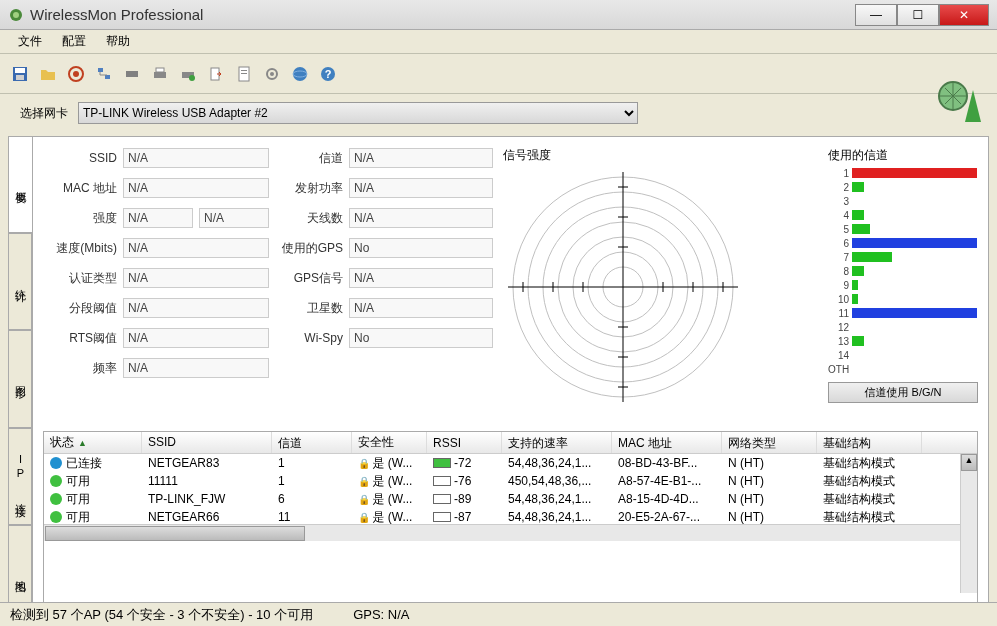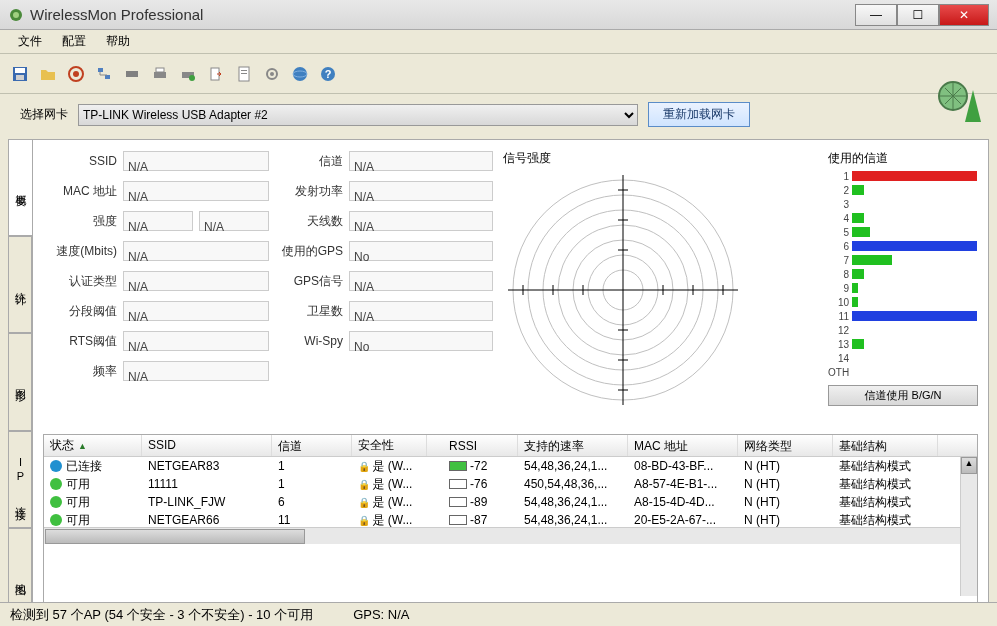--- a/index.html
+++ b/index.html
@@ -34,21 +34,21 @@
 .vtab { flex: 1; border: 1px solid #aaa; background: #ece9d8; font-size: 11px; writing-mode: vertical-rl; text-orientation: upright; display: flex; align-items: center; justify-content: center; cursor: pointer; letter-spacing: 2px; }
 .vtab.active { background: #fff; border-right: none; }
 
 .panel { flex: 1; background: #fff; border: 1px solid #aaa; padding: 10px; display: flex; flex-direction: column; }
 
 .top-area { display: flex; gap: 10px; height: 280px; }
 .fields { width: 450px; display: flex; }
 .fcol { flex: 1; }
 .frow { display: flex; align-items: center; margin-bottom: 8px; height: 22px; }
 .frow label { width: 80px; text-align: right; font-size: 12px; color: #333; padding-right: 6px; }
-.frow .val { flex: 1; background: #f8f8f8; border: 1px solid #ccc; font-size: 12px; padding: 8px 4px; height: 20px; color: #444; }
+.frow .val { flex: 1; background: #f8f8f8; border: 1px solid #ccc; font-size: 12px; padding: 2px 4px; height: 20px; color: #444; }
 
 .radar-area { flex: 1; position: relative; }
 .radar-area .lbl { font-size: 12px; position: absolute; top: 0; }
 .radar { width: 240px; height: 240px; margin: 20px auto 0; position: relative; }
 
 .channels { width: 150px; }
 .channels .lbl { font-size: 12px; margin-bottom: 2px; }
 .ch-list { font-size: 10px; }
 .ch-row { display: flex; align-items: center; height: 14px; }
 .ch-row .num { width: 24px; text-align: right; padding-right: 3px; color: #444; }
@@ -59,21 +59,21 @@
 .table-wrap { flex: 1; border: 1px solid #aaa; overflow: hidden; position: relative; margin-top: 4px; }
 .thead { display: flex; background: linear-gradient(#fff, #e8e8e8); border-bottom: 1px solid #ccc; height: 22px; font-size: 12px; }
 .thead div { padding: 3px 6px; border-right: 1px solid #ddd; overflow: hidden; white-space: nowrap; }
 .tbody { height: 70px; overflow: hidden; }
 .trow { display: flex; height: 18px; font-size: 12px; align-items: center; }
 .trow div { padding: 1px 6px; overflow: hidden; white-space: nowrap; }
 .c-status { width: 98px; display: flex; align-items: center; gap: 4px; }
 .c-ssid { width: 130px; }
 .c-chan { width: 80px; }
 .c-sec { width: 75px; display: flex; align-items: center; gap: 2px; }
-.c-rssi { width: 75px; display: flex; align-items: center; gap: 3px; margin-left: 16px; }
+.c-rssi { width: 75px; display: flex; align-items: center; gap: 3px; }
 .c-rate { width: 110px; }
 .c-mac { width: 110px; }
 .c-net { width: 95px; }
 .c-infra { width: 105px; }
 .dot { width: 12px; height: 12px; border-radius: 50%; display: inline-block; }
 .lock { font-size: 10px; }
 .rssi-bar { width: 18px; height: 10px; border: 1px solid #666; display: inline-block; }
 .hscroll { height: 17px; background: #e8e8e8; border-top: 1px solid #ccc; display: flex; }
 .hscroll .thumb { width: 260px; height: 15px; background: linear-gradient(#ddd, #bbb); border: 1px solid #999; margin: 1px; }
 .vscroll { position: absolute; right: 0; top: 22px; bottom: 17px; width: 17px; background: #e8e8e8; border-left: 1px solid #ccc; }
@@ -179,21 +179,20 @@
       <svg width="18" height="18" viewBox="0 0 18 18">
         <circle cx="9" cy="9" r="7" fill="#4080c0"></circle>
         <text x="9" y="13" text-anchor="middle" fill="#fff" font-size="11" font-weight="bold">?</text>
       </svg>
     </div>
 </div>
 
 <div class="adapter-row">
   <label>选择网卡</label>
   <select><option>TP-LINK Wireless USB Adapter #2</option></select>
-  <button class="reload-btn">重新加载网卡</button>
 </div>
 <svg class="logo-corner" viewBox="0 0 48 48">
   <circle cx="18" cy="18" r="14" fill="#80c080" stroke="#4a7a4a" stroke-width="2"></circle>
   <path d="M10 10L26 26M26 10L10 26M18 4v28M4 18h28" stroke="#4a7a4a"></path>
   <path d="M30 44L38 12L46 44z" fill="#40a040"></path>
 </svg>
 
 <div class="main">
   <div class="vtabs">
     <div class="vtab active">概要</div>

